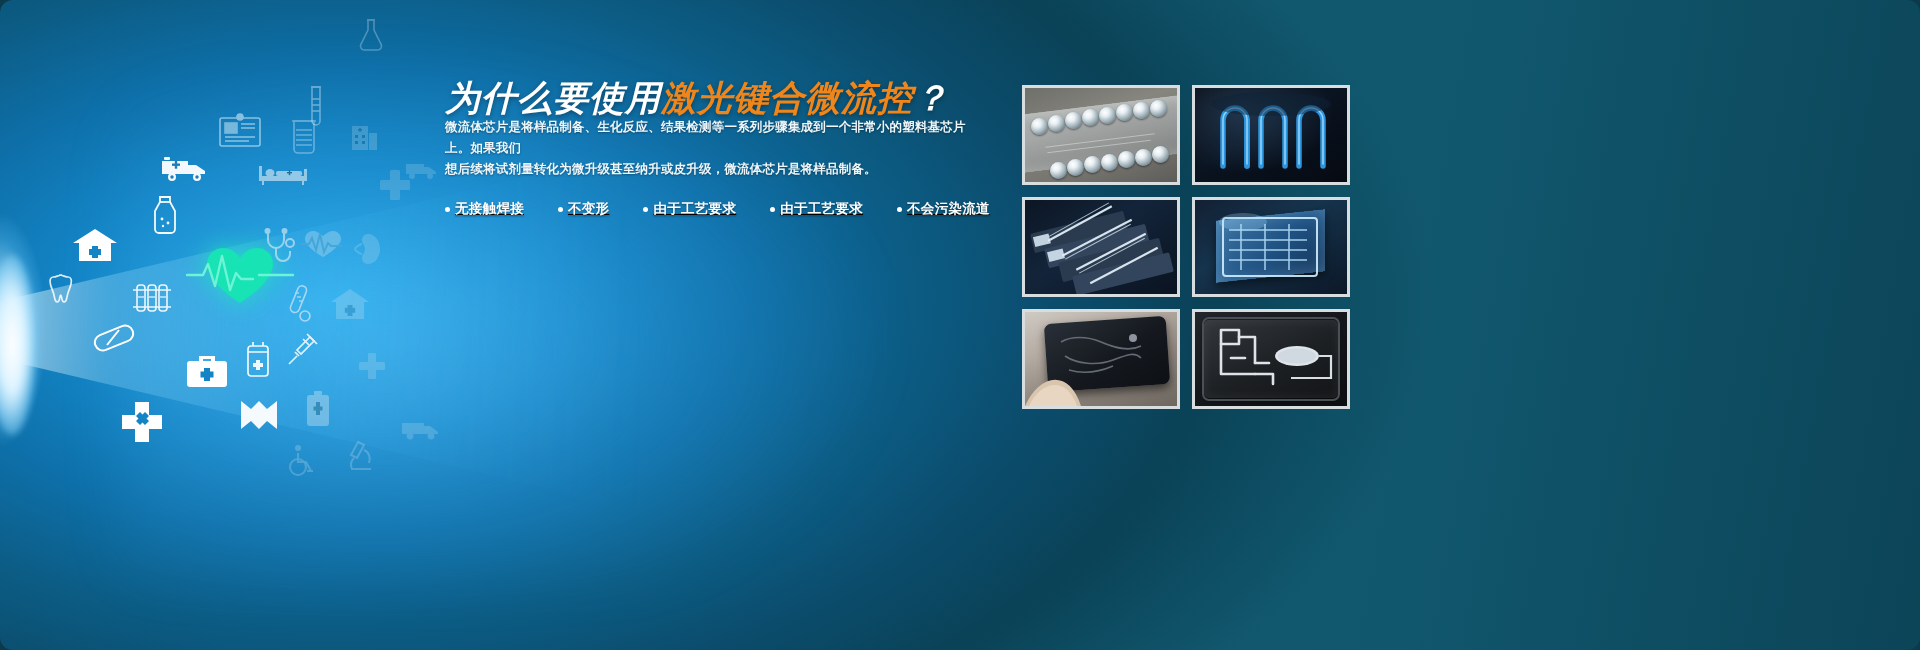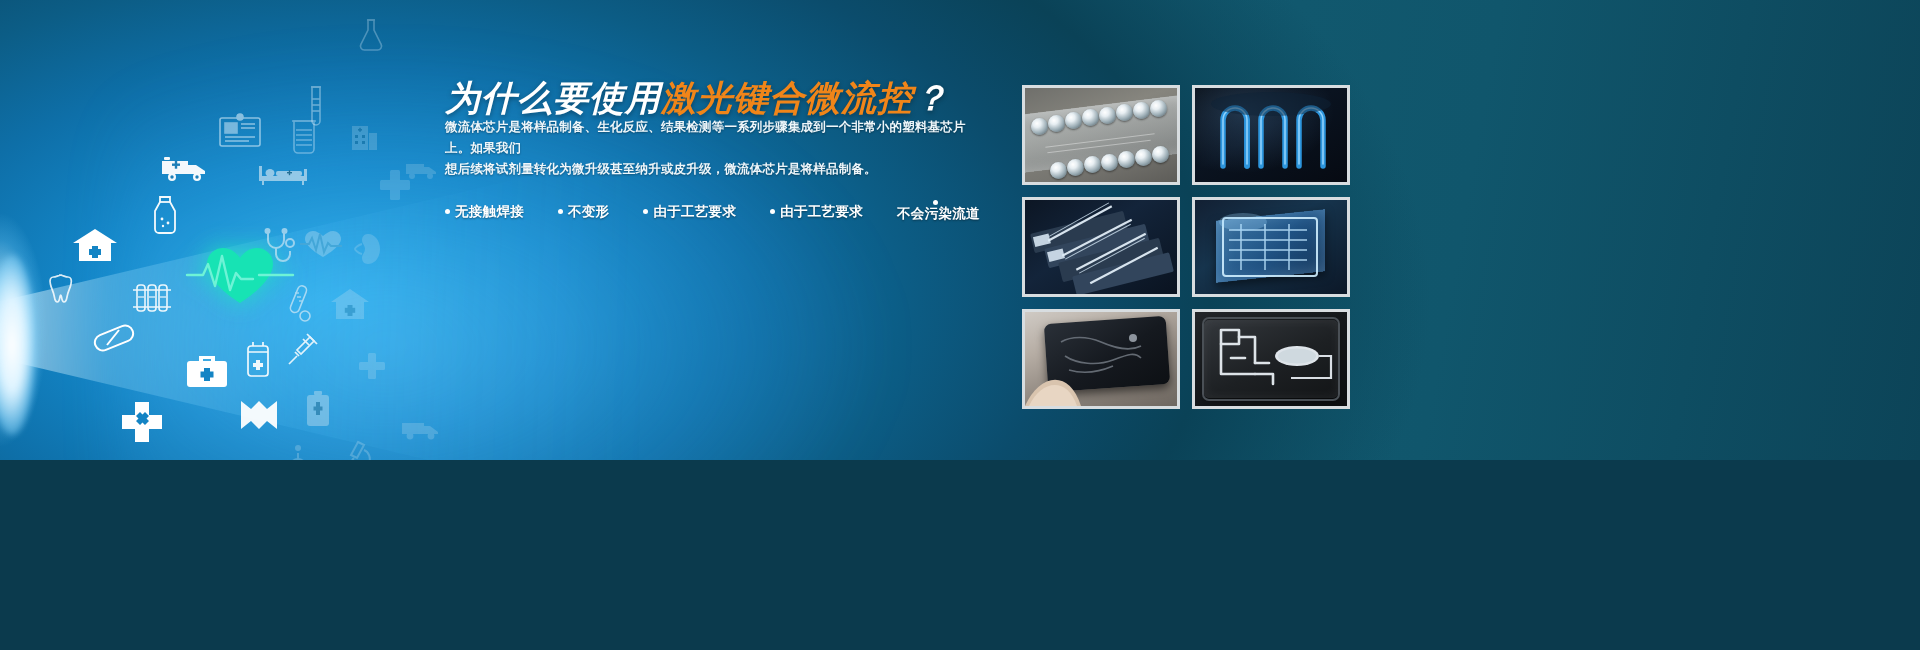--- a/index.html
+++ b/index.html
@@ -5,25 +5,26 @@
   * { margin:0; padding:0; box-sizing:border-box; }
   html,body { width:1920px; height:650px; overflow:hidden; }
   body {
     font-family:"Liberation Sans","DejaVu Sans",sans-serif;
     background:#0b3a4d;
   }
 
   
   #stage{
     position:relative;
-    width:1920px; height:460px;
+    width:1920px; height:650px;
     overflow:hidden;
     background:
       radial-gradient(ellipse 1100px 620px at 330px 300px, #1ea8e8 0%, #1487c9 22%, #0e6fa8 38%, #0c5d86 52%, #0b4c6c 66%, #0a4257 80%, transparent 100%),
       linear-gradient(100deg, #0a3c55 0%, #0e4a60 26%, #125a70 55%, #10566c 75%, #0c4458 100%);
+    border-radius: 13px;
   }
 
   
   .beam{
     position:absolute; left:-40px; top:120px;
     width:620px; height:420px;
     background:
       radial-gradient(ellipse 60px 150px at 40px 210px, rgba(255,255,255,.95) 0%, rgba(190,235,255,.75) 28%, rgba(120,210,255,.25) 60%, transparent 78%);
     pointer-events:none;
   }
@@ -77,28 +78,29 @@
     margin-top:36px;
     color:#f08519; font-size:14px; font-weight:bold;
     letter-spacing:.4px;
     text-shadow:0 1px 2px rgba(0,0,0,.35);
   }
 
   .bullets{
     margin-top:20px;
     display:flex; align-items:center;
     white-space:nowrap;
+    text-decoration:underline;
   }
   .bul{
     display:flex; align-items:center;
     color:#ffffff; font-size:13.5px; font-weight:bold;
     margin-right:34px; letter-spacing:.3px;
     text-shadow:0 1px 2px rgba(0,0,0,.4);
   }
-  .bul:last-child{ margin-right:12px;flex-direction:column; }
+  .bul:last-child{ margin-right:12px; }
   .dot{
     width:5px; height:5px; border-radius:50%;
     background:#ffffff; margin-right:5px; flex:0 0 auto;
   }
 
   
   .grid{
     position:absolute; left:1022px; top:85px;
     display:grid;
     grid-template-columns:158px 158px;

